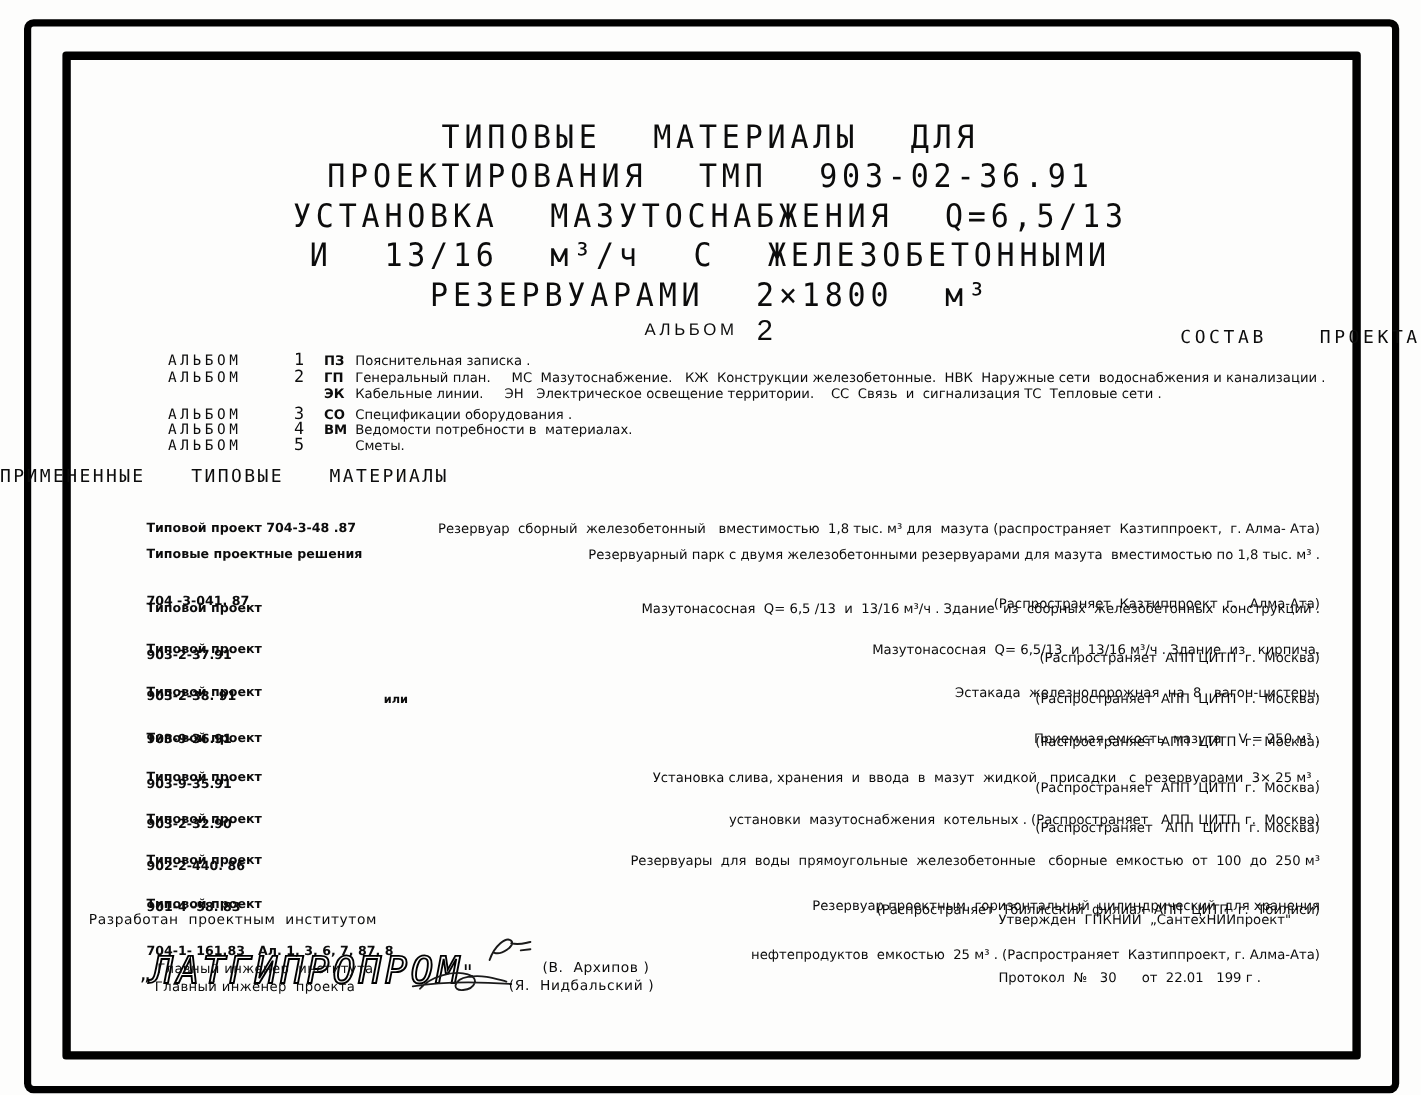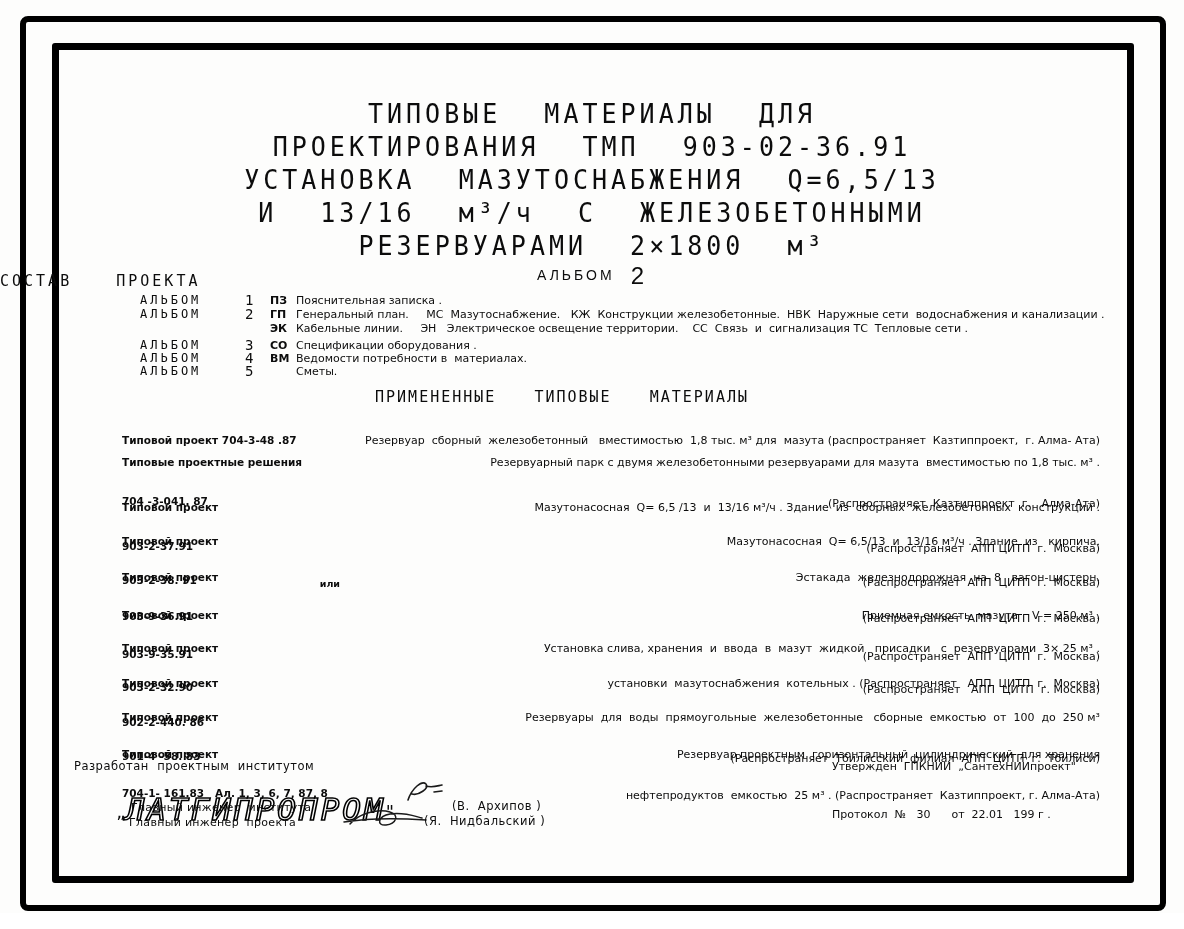--- a/index.html
+++ b/index.html
@@ -23,39 +23,39 @@
   .t-line{
     font-size:25px;line-height:33px;letter-spacing:4px;word-spacing:24px;
     white-space:pre;transform:scaleY(1.08);transform-origin:center top;
   }
   .album-line{
     margin-top:1px;font-family:Liberation Sans, sans-serif;
     font-size:14px;letter-spacing:3px;
   }
   .album-num{font-size:24px;vertical-align:-4px;margin-left:16px;}
   .section-heading{
-    position:absolute;left:0;top:272px;width:1184px;text-align:left;
+    position:absolute;left:0;top:272px;width:1184px;text-align:right;
     font-family:"DejaVu Sans Mono", monospace;font-size:15px;letter-spacing:3px;
     word-spacing:10px;white-space:pre;
   }
   
   .comp-row{position:absolute;left:0;width:1184px;height:14px;}
   .c-album{
     position:absolute;left:140px;font-family:"DejaVu Sans Mono", monospace;
     font-size:12px;letter-spacing:3px;
   }
   .c-num{
     position:absolute;left:245px;font-family:"DejaVu Sans Mono", monospace;
     font-size:14px;top:-1px;
   }
   .c-code{position:absolute;left:270px;font-size:11px;font-weight:bold;top:1px;}
   .c-desc{position:absolute;left:296px;font-size:11px;white-space:pre;top:1px;}
   
   .applied-heading{
-    position:absolute;left:0;top:388px;width:1124px;text-align:center;
+    position:absolute;left:0;top:388px;width:1124px;
     font-family:"DejaVu Sans Mono", monospace;font-size:15px;letter-spacing:2px;
     word-spacing:8px;white-space:pre;
   }
   .ap-row{position:absolute;left:0;width:1184px;}
   .ap-label{
     position:absolute;left:122px;width:218px;font-size:10.5px;line-height:13px;
     white-space:pre;padding-top:1px;font-weight:bold;
   }
   .ap-or{margin-left:38px;font-size:9.5px;line-height:10px;text-align:right;}
   .ap-desc{position:absolute;left:340px;width:760px;font-size:11px;line-height:13.5px;white-space:pre;text-align:right;}

